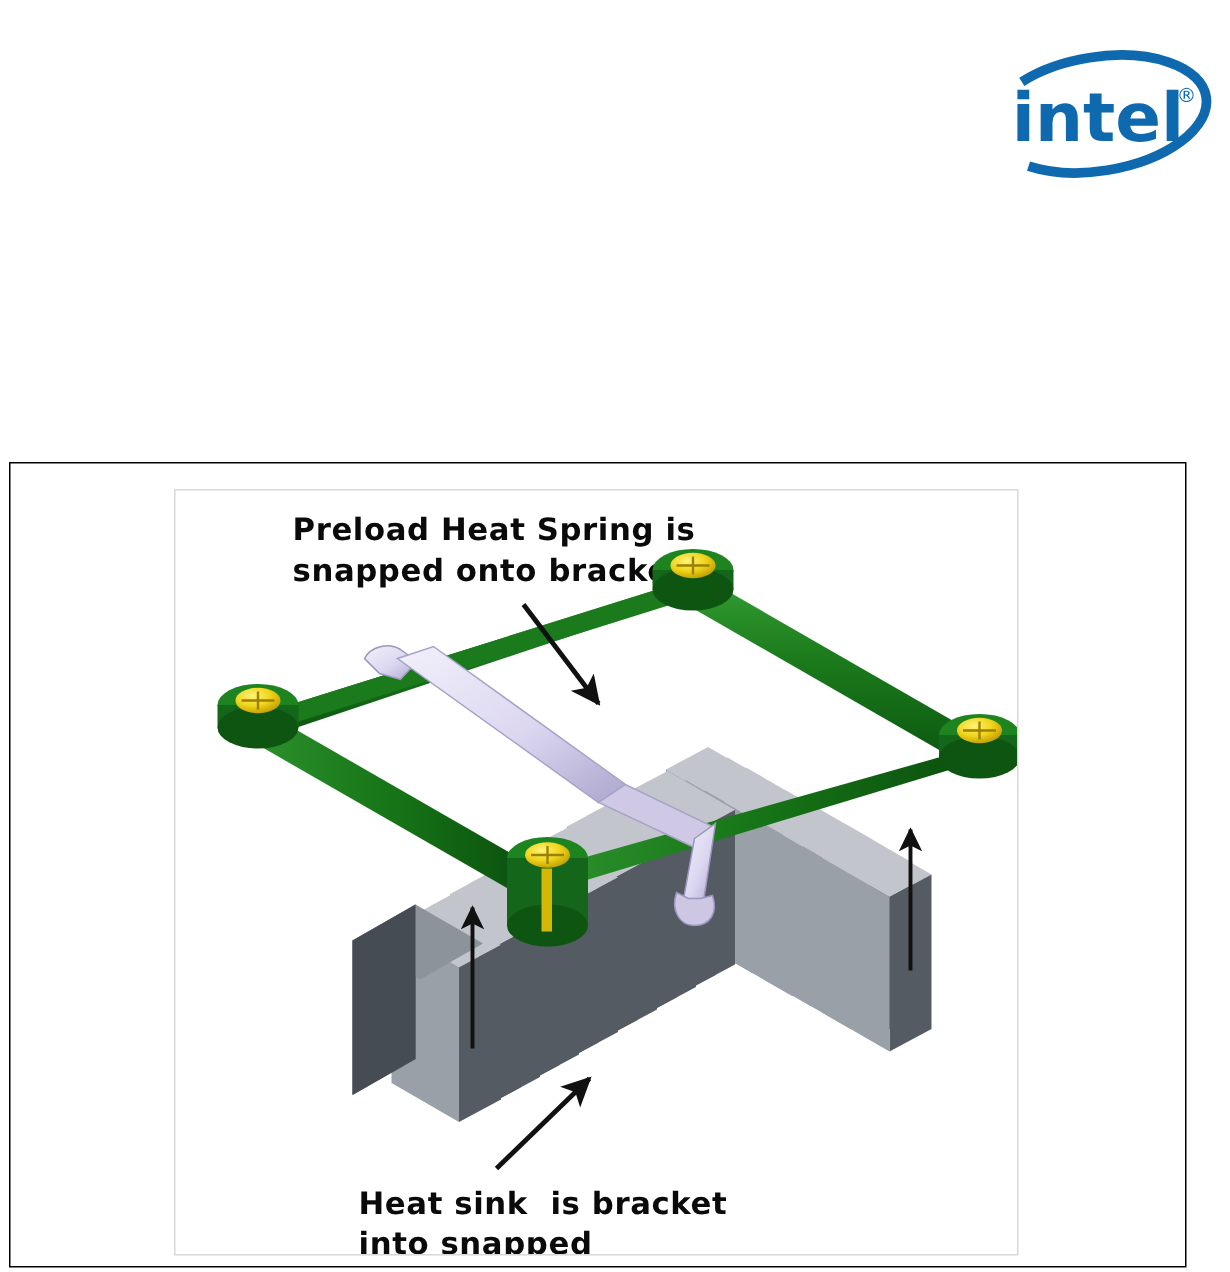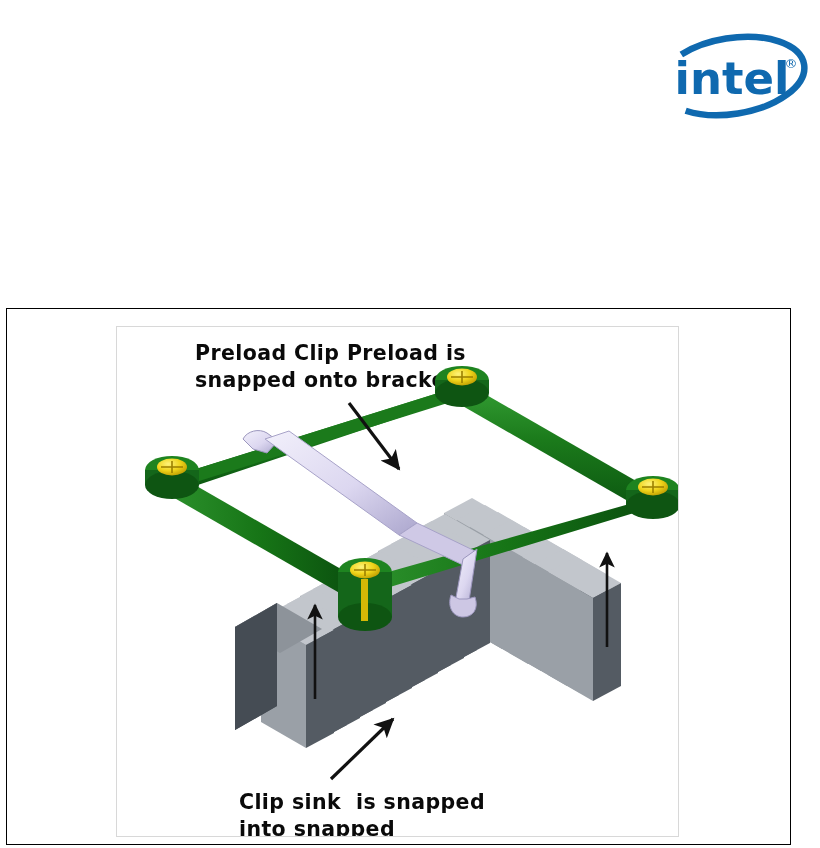--- a/index.html
+++ b/index.html
@@ -92,24 +92,24 @@
     <text x="80" y="70" text-anchor="middle" font-family="'DejaVu Sans', sans-serif" font-size="45" font-weight="bold" fill="#0f69af">intel</text>
 
     <text x="139" y="44" text-anchor="middle" font-family="'DejaVu Sans', sans-serif" font-size="13" fill="#0f69af">®</text>
   </svg>
 </div>
 
 <div id="figure-box">
 
   <div id="illustration-panel">
 
-    <div class="caption" id="caption-top"><span>Preload Clip Preload is</span>
+    <div class="caption" id="caption-top"><span>Preload Heat Spring is</span>
 <span>snapped onto bracket</span></div>
 
-    <div class="caption" id="caption-bottom"><span>Clip sink  is snapped</span>
+    <div class="caption" id="caption-bottom"><span>Heat sink  is bracket</span>
 <span>into snapped</span></div>
 
     <svg id="artwork" viewBox="0 0 563 511">
       <defs>
         <marker id="arrowhead" markerWidth="7" markerHeight="7" refX="5.6" refY="3.2" orient="auto">
           <path d="M0,0.2 L6.2,3.2 L0,6.2 L1.5,3.2 Z" fill="#111111"></path>
         </marker>
         <linearGradient id="greenBar" x1="0" y1="0" x2="0" y2="1">
           <stop offset="0%" stop-color="#35a035"></stop>
           <stop offset="45%" stop-color="#1b7a1b"></stop>

